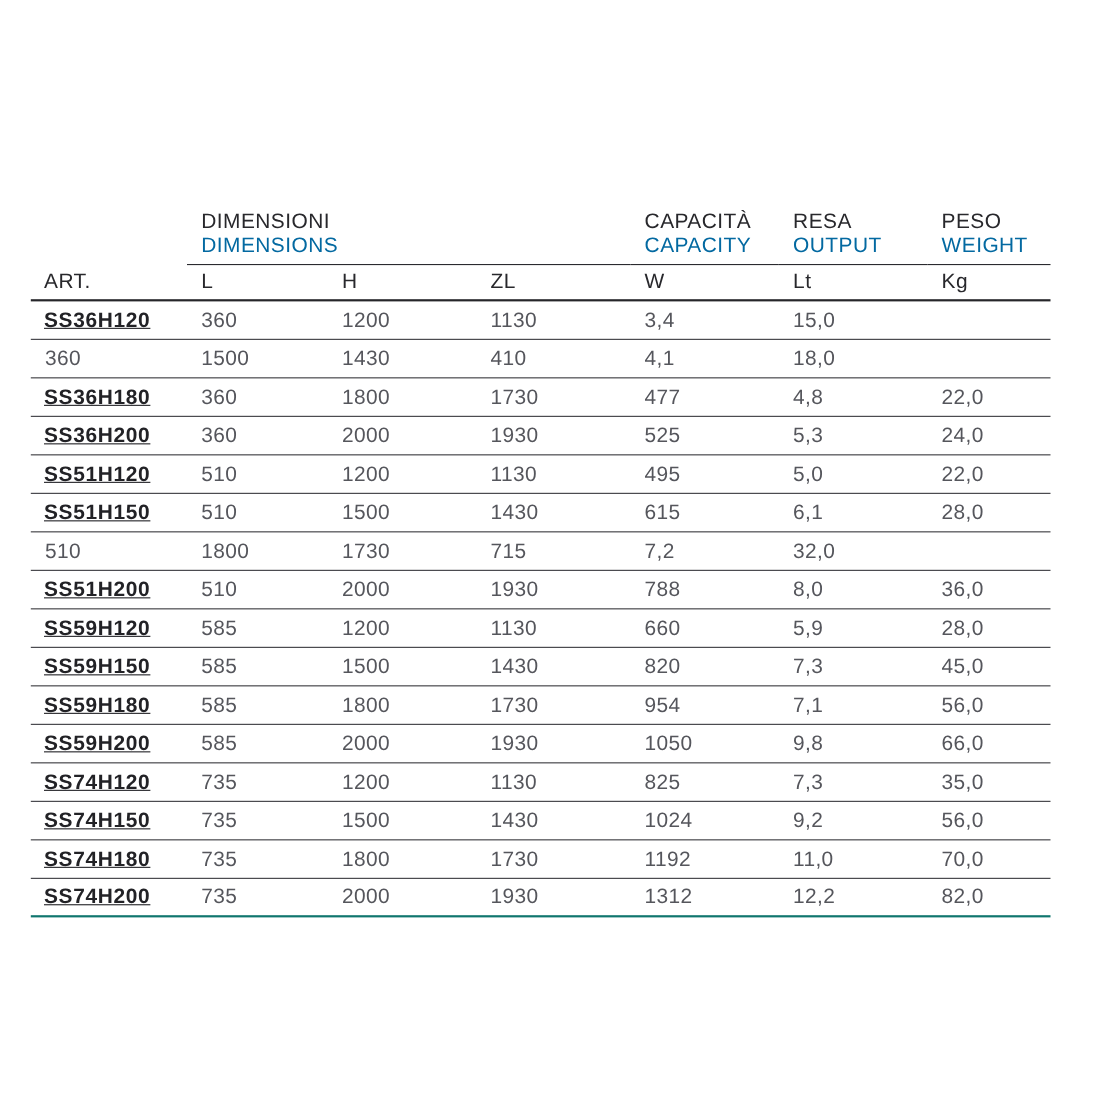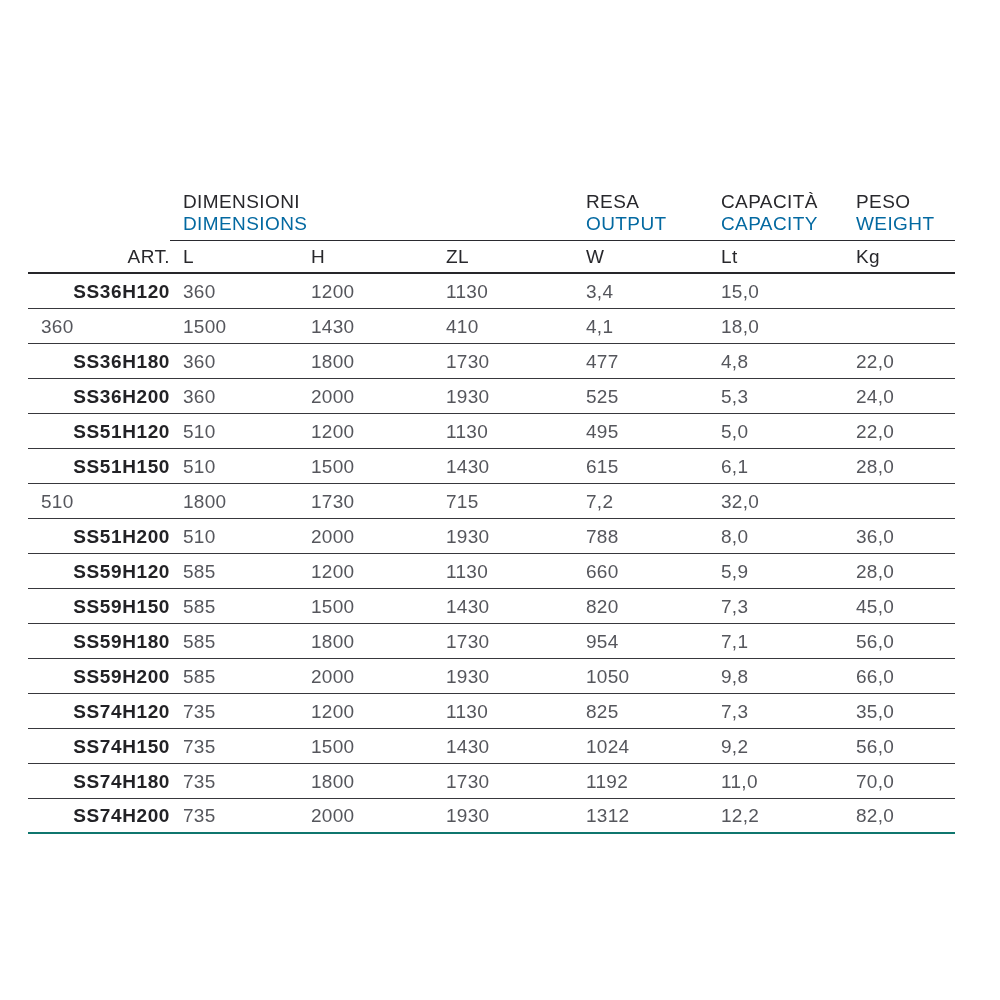--- a/index.html
+++ b/index.html
@@ -27,21 +27,21 @@
   .grid-row {
     display: grid;
     grid-template-columns: 142px 128px 135px 140px 135px 135px 112px;
     width: 927px;
   }
   .cell {
     padding-left: 13px;
     overflow: hidden;
     white-space: nowrap;
   }
-  .art-cell { padding-left: 12px; text-align: right; }
+  .art-cell { padding-left: 12px; }
 
   
   .group-row { height: 54px; }
   .group-row .cell {
     display: flex;
     flex-direction: column;
     justify-content: flex-end;
     padding-bottom: 5px;
   }
   .group-row .underlined { border-bottom: 1.5px solid #2a2a2f; }
@@ -83,41 +83,42 @@
     font-size: 19px;
     letter-spacing: 0.3px;
     line-height: 35px;
     color: #55565c;
   }
   .data-row .art-cell {
     color: #222226;
     font-weight: bold;
     letter-spacing: 0.6px;
     font-size: 19px;
+    text-decoration: underline;
   }
 </style>
 </head>
 <body>
 
 <div class="page">
   <div class="spec-table">
 
     <div class="grid-row group-row">
       <div class="cell art-cell"></div>
       <div class="cell underlined group-span3">
         <span class="group-it">DIMENSIONI</span>
         <span class="group-en">DIMENSIONS</span>
       </div>
       <div class="cell underlined">
+        <span class="group-it">CAPACITÀ</span>
+        <span class="group-en">CAPACITY</span>
+      </div>
+      <div class="cell underlined">
         <span class="group-it">RESA</span>
         <span class="group-en">OUTPUT</span>
-      </div>
-      <div class="cell underlined">
-        <span class="group-it">CAPACITÀ</span>
-        <span class="group-en">CAPACITY</span>
       </div>
       <div class="cell underlined">
         <span class="group-it">PESO</span>
         <span class="group-en">WEIGHT</span>
       </div>
     </div>
 
     <div class="grid-row units-row">
       <div class="cell art-cell">ART.</div>
       <div class="cell">L</div>

